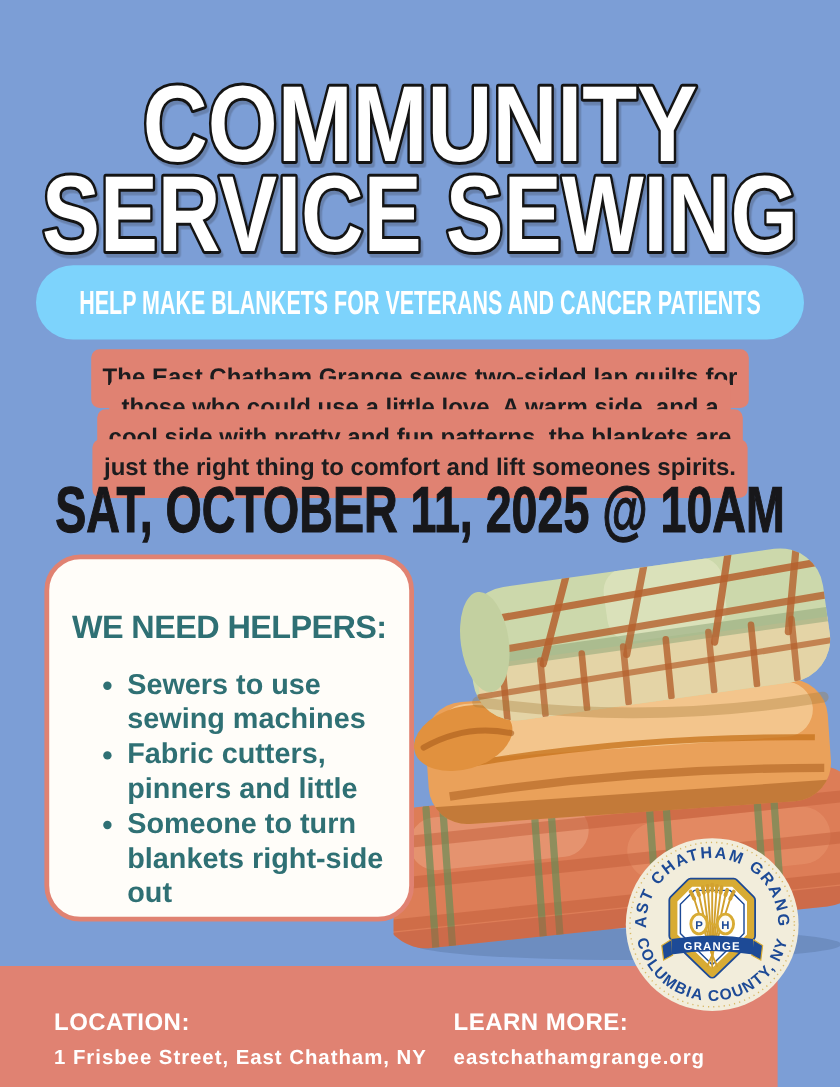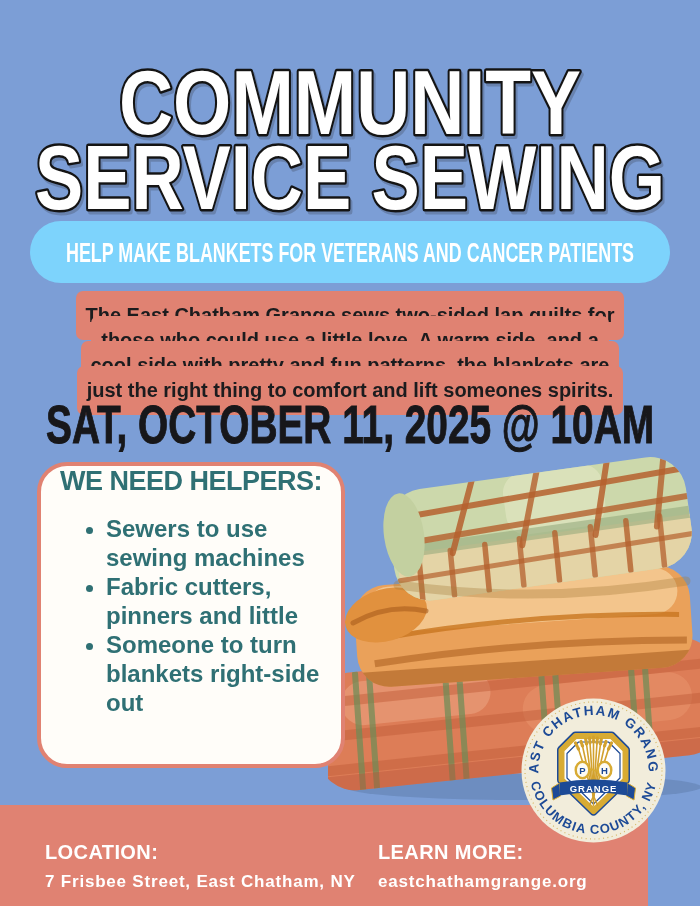--- a/index.html
+++ b/index.html
@@ -36,21 +36,21 @@
   }
 
   
   .date-svg{left:0;top:393px;}
   .date-svg text{font-family:"Liberation Sans", sans-serif;font-weight:700;fill:#17171a;stroke:#17171a;stroke-width:1px;}
 
   
   .helpers{
     left:37px;top:462px;width:308px;height:306px;box-sizing:border-box;
     background:#FFFDF9;border:4px solid #E08272;border-radius:30px;
-    z-index:3;
+    padding-top:42px;z-index:3;
   }
   .helpers h2{
     margin:0 0 10px 0;text-align:center;
     color:#2F7074;font-size:27px;font-weight:700;letter-spacing:-0.5px;
   }
   .helpers ul{margin:17px;padding:0 0 0 48px;list-style:disc;}
   .helpers li{
     color:#2F7074;font-size:24px;font-weight:700;line-height:1.21;
     max-width:235px;margin:0;
   }
@@ -183,21 +183,21 @@
   <ul>
     <li>Sewers to use sewing machines</li>
     <li>Fabric cutters, pinners and little</li>
     <li>Someone to turn blankets right-side out</li>
   </ul>
 </div>
 
 <div class="abs footer">
   <div class="f-col f-location">
     <div class="label">LOCATION:</div>
-    <div class="value">7 Frisbee Street, East Chatham, NY</div>
+    <div class="value">1 Frisbee Street, East Chatham, NY</div>
   </div>
   <div class="f-col f-learn">
     <div class="label">LEARN MORE:</div>
     <div class="value">eastchathamgrange.org</div>
   </div>
 </div>
 
 <svg class="abs logo" width="147" height="147" viewBox="0 0 147 147">
   <defs>
     <path id="arcTop" d="M 18.5 73 A 55 55 0 1 1 128.5 73" fill="none"></path>

